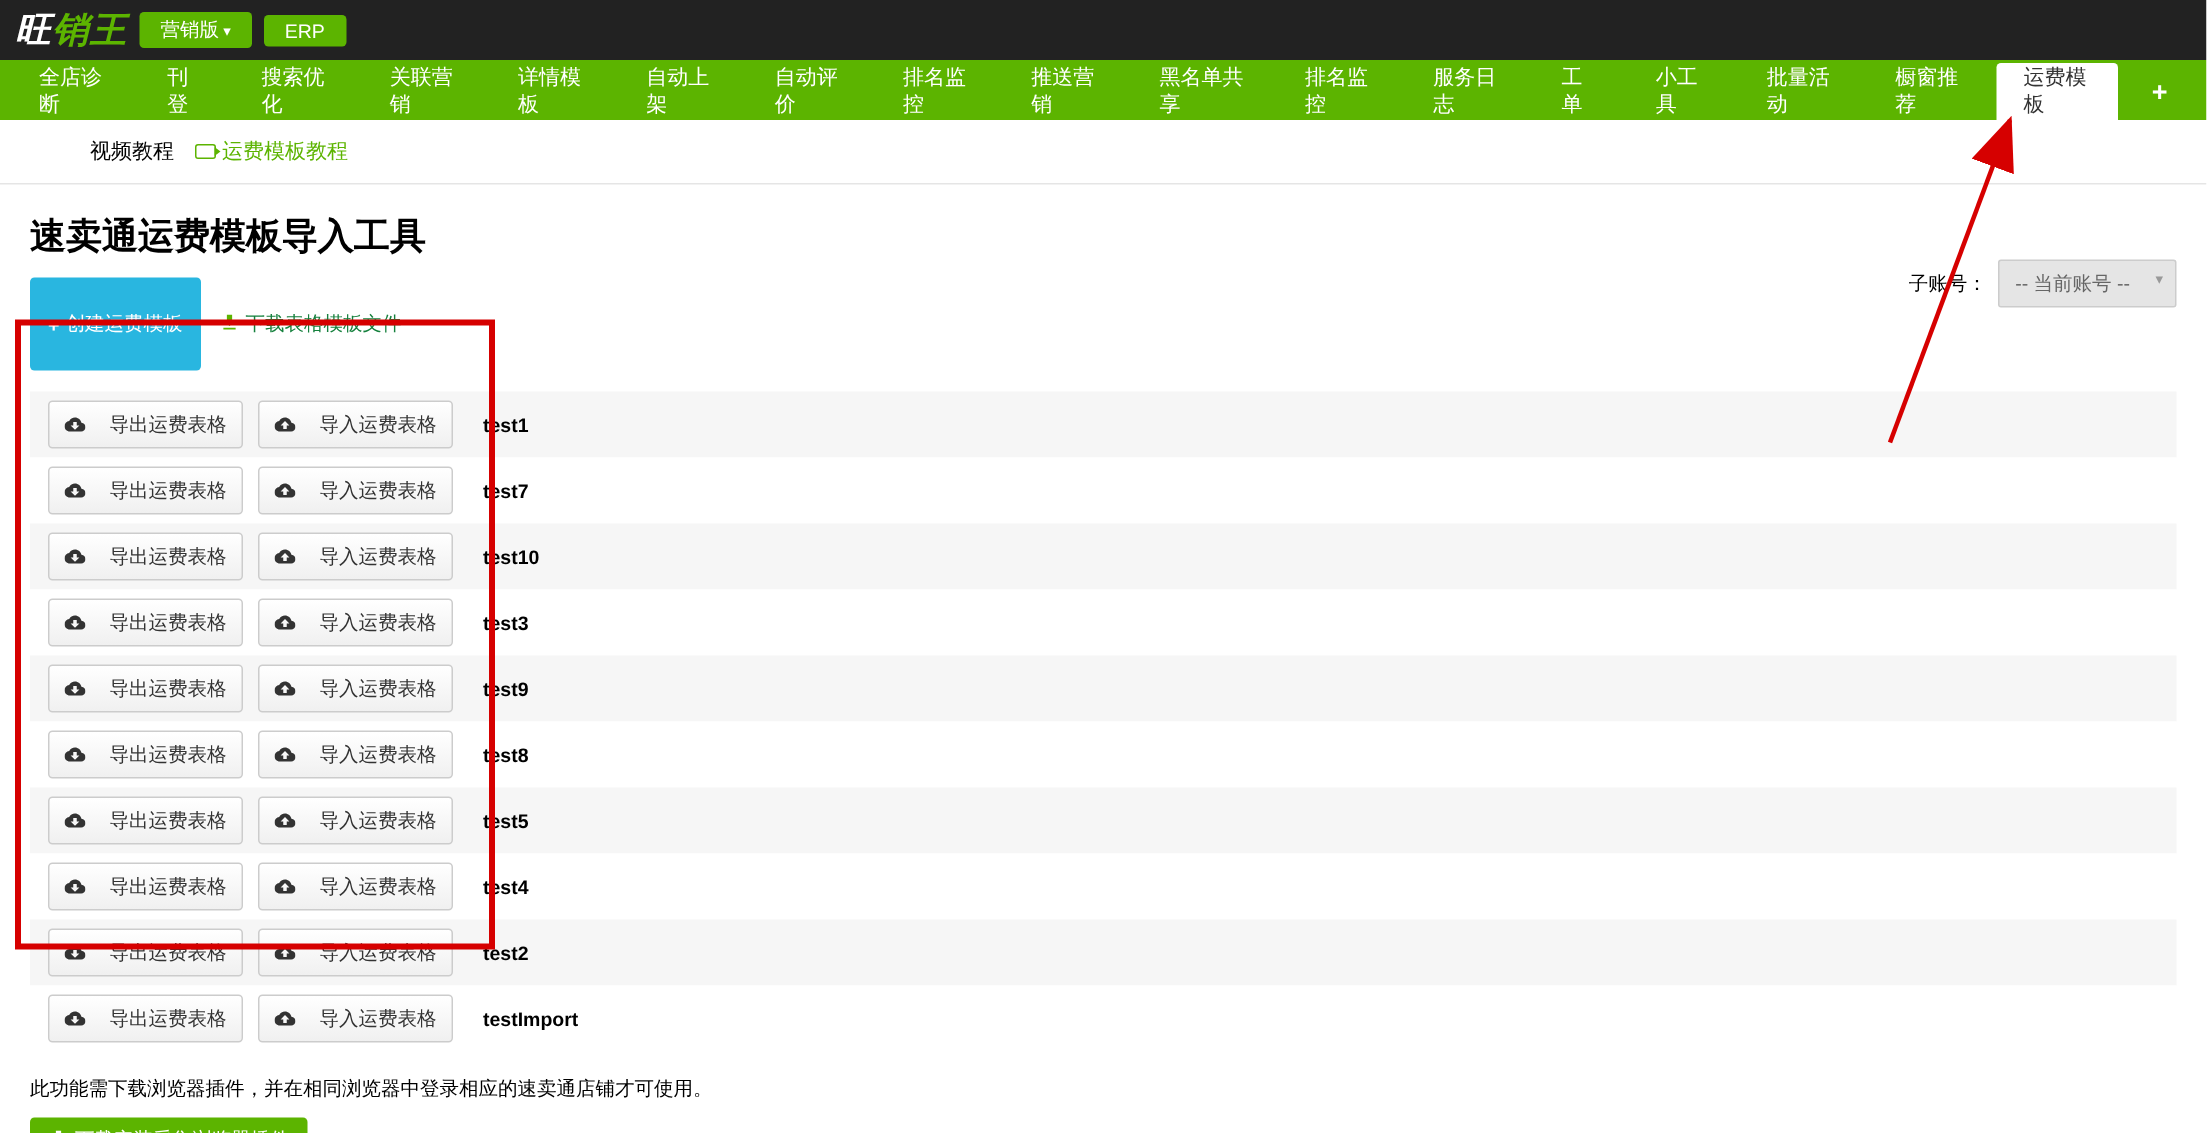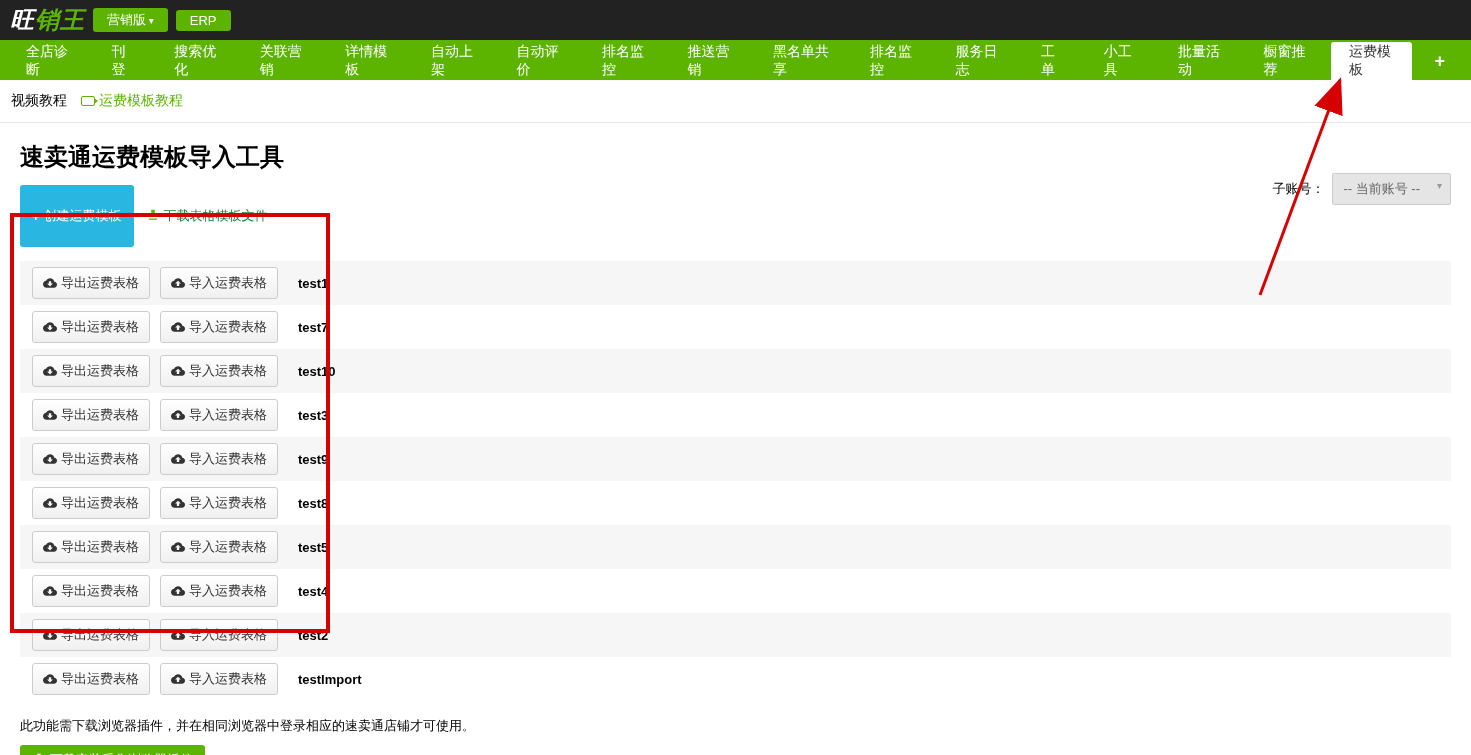--- a/index.html
+++ b/index.html
@@ -14,21 +14,21 @@
     .pill-btn.erp { background: #5cb400; }
     .chev-down::after { content: " ▾"; font-size: 10px; }
 
     
     .navbar { background: #5cb400; display: flex; padding: 0 6px; }
     .nav-item { color: #fff; padding: 0 18px; height: 38px; display: flex; align-items: center; font-size: 14px; margin: 2px 2px 0 2px; cursor: pointer; border-radius: 3px 3px 0 0; }
     .nav-item.active { background: #fff; color: #333; }
     .nav-item.add { font-size: 18px; font-weight: bold; }
 
     
-    .subbar { padding: 12px 11px; display: flex; align-items: center; gap: 14px; font-size: 14px; }
+    .subbar { padding: 12px 28px; display: flex; align-items: center; gap: 14px; font-size: 14px; margin-left: 32px; }
     .video-link { color: #5cb400; cursor: pointer; text-decoration: none; display: inline-flex; align-items: center; gap: 4px; }
     .video-icon { width: 14px; height: 10px; border: 1px solid #5cb400; border-radius: 2px; position: relative; display: inline-block; }
     .video-icon::after { content: ""; position: absolute; right: -4px; top: 1px; border-left: 4px solid #5cb400; border-top: 3px solid transparent; border-bottom: 3px solid transparent; }
 
     hr.sep { border: none; border-top: 1px solid #e5e5e5; margin: 0; }
 
     
     .main { padding: 18px 20px; position: relative; }
     .page-title { font-size: 24px; font-weight: bold; margin-bottom: 12px; }
     .toolbar { display: flex; align-items: center; gap: 12px; margin-bottom: 14px; }
@@ -36,21 +36,21 @@
     .btn-success { background: #5cb400; color: #fff; border: none; padding: 6px 12px; border-radius: 3px; cursor: pointer; display: inline-flex; align-items: center; gap: 4px; font-size: 13px; }
     .link-green { color: #15803d; cursor: pointer; text-decoration: none; display: inline-flex; align-items: center; gap: 4px; }
     .sub-account { position: absolute; right: 20px; top: 50px; display: flex; align-items: center; gap: 8px; font-size: 13px; }
     .select-box { border: 1px solid #ccc; padding: 6px 30px 6px 10px; border-radius: 2px; background: #e5e5e5; color: #666; cursor: pointer; position: relative; }
     .select-box::after { content: "▾"; position: absolute; right: 8px; color: #999; font-size: 10px; }
 
     
     .row { padding: 6px 12px; display: flex; align-items: center; gap: 10px; }
     .row:nth-child(odd) { background: #f6f6f6; }
     .row:nth-child(even) { background: #fff; }
-    .btn-default { background: linear-gradient(#fff, #f0f0f0); border: 1px solid #ccc; padding: 6px 10px; border-radius: 3px; cursor: pointer; display: inline-flex; align-items: center; gap: 4px; font-size: 13px; color: #333; }
+    .btn-default { background: linear-gradient(#fff, #f0f0f0); border: 1px solid #ccc; padding: 6px 10px; border-radius: 3px; cursor: pointer; display: inline-flex; align-items: center; gap: 16px; font-size: 13px; color: #333; }
     .row-label { margin-left: 10px; font-weight: bold; }
     .cloud-icon { width: 14px; height: 14px; display: inline-block; position: relative; }
     .cloud-icon svg { width: 14px; height: 14px; fill: #333; }
 
     
     .highlight-box { position: absolute; border: 4px solid #d60000; pointer-events: none; }
 
     
     .arrow-svg { position: absolute; pointer-events: none; }
 

